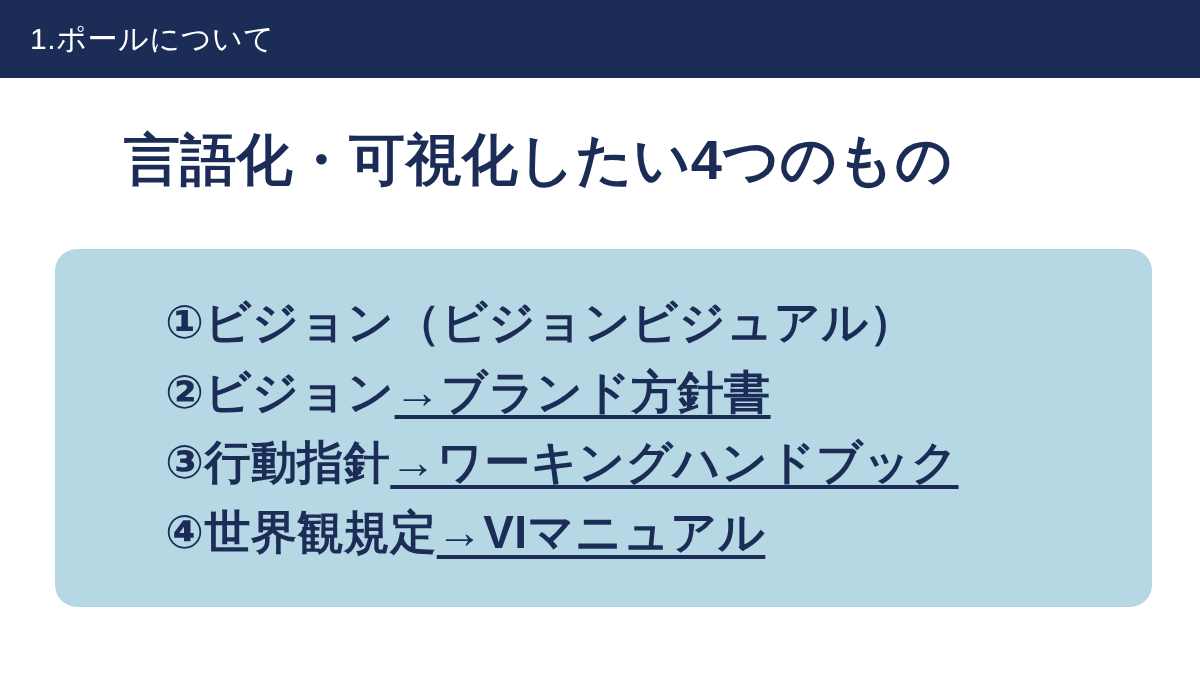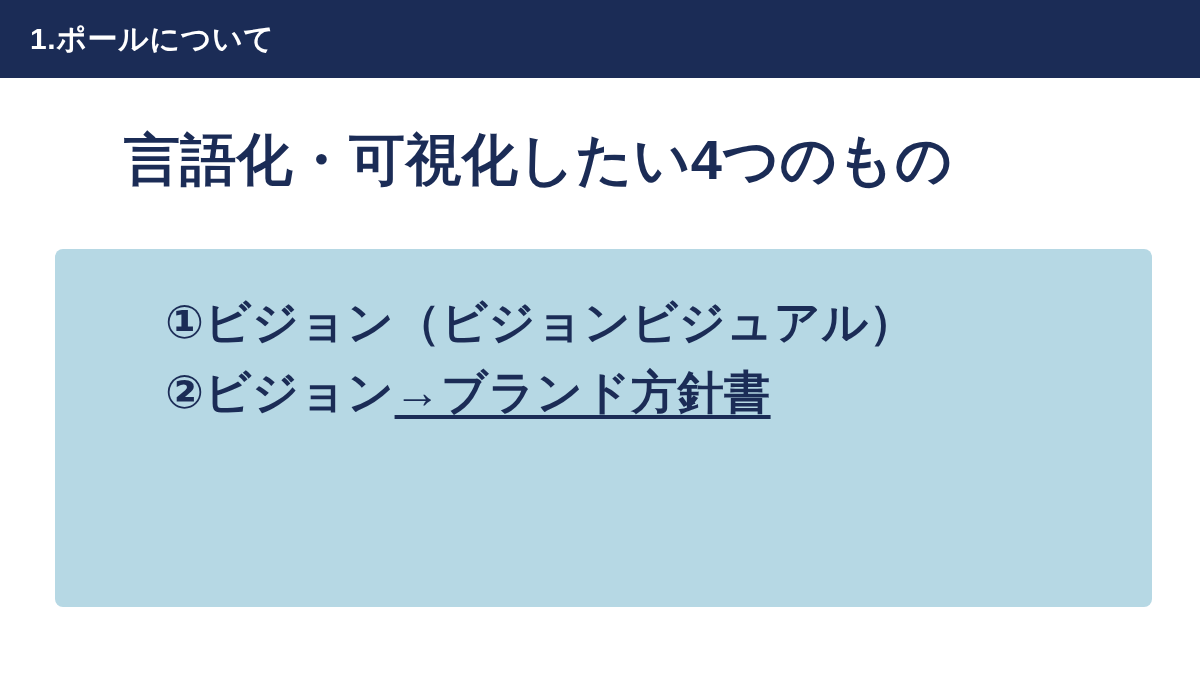--- a/index.html
+++ b/index.html
@@ -30,21 +30,21 @@
     height: 78px;
     background: #1b2c56;
     box-sizing: border-box;
   }
   .header-title {
     position: absolute;
     left: 30px;
     top: 19px;
     color: #ffffff;
     font-size: 30px;
-    font-weight: bold;
+    font-weight: normal;
     letter-spacing: 0.02em;
     line-height: 40px;
     white-space: nowrap;
   }
 
   
   .slide-title {
     position: absolute;
     left: 124px;
     top: 124px;
@@ -57,21 +57,21 @@
   }
 
   
   .content-card {
     position: absolute;
     left: 55px;
     top: 249px;
     width: 1097px;
     height: 358px;
     background: #b6d8e4;
-    border-radius: 8px;
+    border-radius: 22px;
     box-sizing: border-box;
   }
 
   .item-list {
     position: absolute;
     left: 110px;
     top: 38px;
     margin: 0;
     padding: 0;
     list-style: none;
@@ -110,18 +110,24 @@
     <ul class="item-list">
 
       <li class="item-row">
         <span>①</span><span class="item-plain">ビジョン（ビジョンビジュアル）</span><span class="item-plain"></span>
       </li>
 
       <li class="item-row">
         <span>②</span><span class="item-plain">ビジョン</span><span class="item-underline">→ブランド方針書</span>
       </li>
 
+      <li class="item-row">
+        <span>③</span><span class="item-plain">行動指針</span><span class="item-underline">→ワーキングハンドブック</span>
+      </li>
 
+      <li class="item-row">
+        <span>④</span><span class="item-plain">世界観規定</span><span class="item-underline">→VIマニュアル</span>
+      </li>
 
     </ul>
   </div>
 
 </div>
 
 </body></html>

